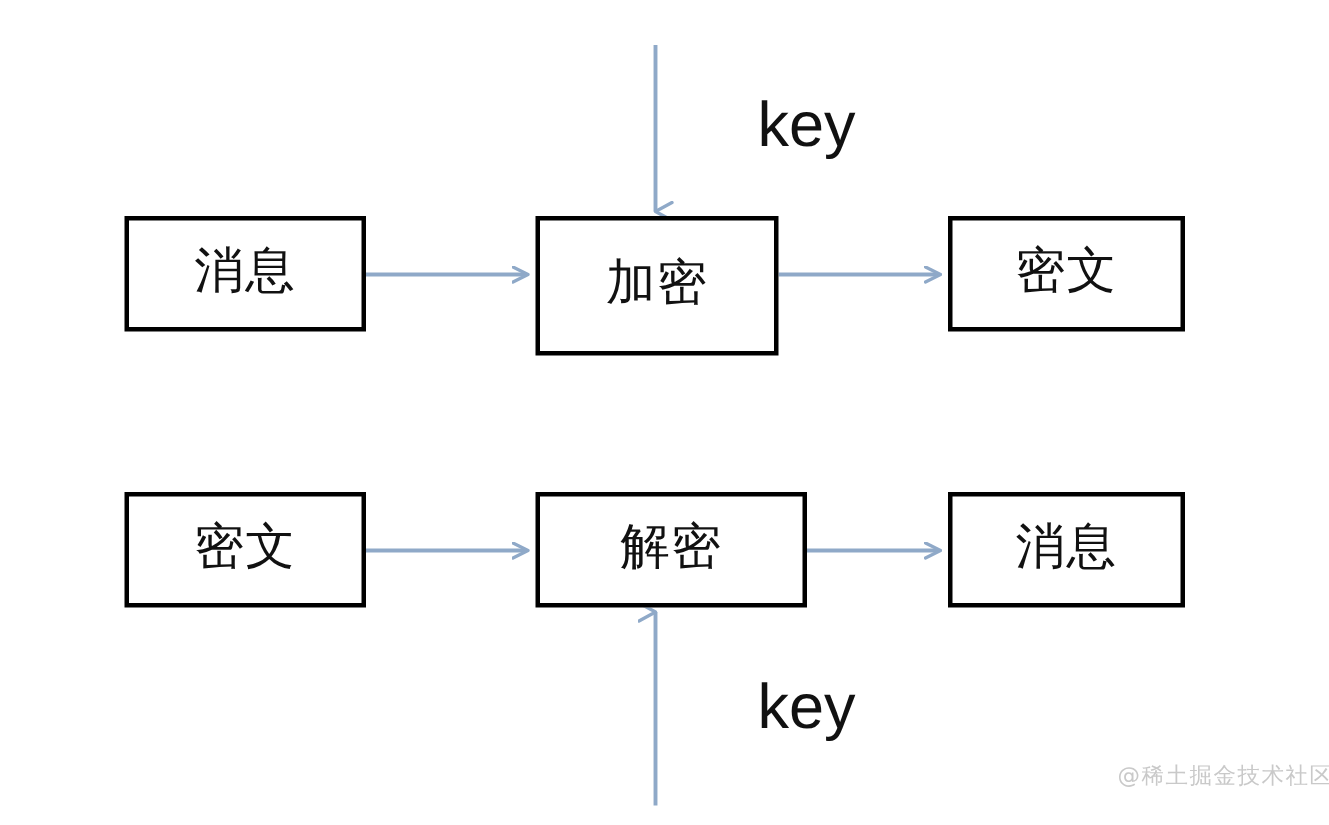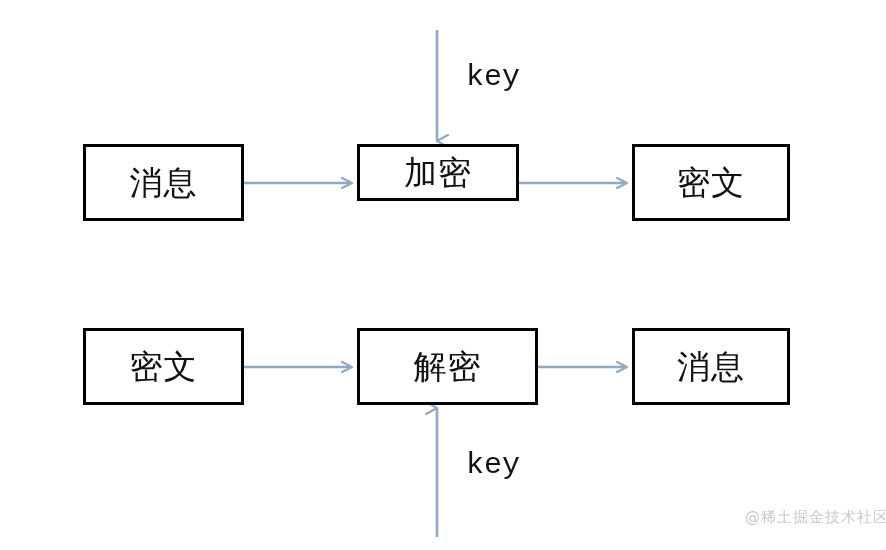--- a/index.html
+++ b/index.html
@@ -27,34 +27,35 @@
   .node-box {
     position: absolute;
     box-sizing: border-box;
     border: 3px solid #000000;
     background: #ffffff;
     display: flex;
     align-items: center;
     justify-content: center;
   }
   .node-label {
-    font-family: Liberation Sans, sans-serif;
+    font-family: Liberation Mono, monospace;
     font-size: 33px;
     line-height: 1;
     color: #111111;
     letter-spacing: 1px;
     white-space: nowrap;
   }
   .key-label {
     position: absolute;
-    font-family: Liberation Mono, monospace;
-    font-size: 30px;
+    font-family: Liberation Sans, sans-serif;
+    font-size: 42px;
     line-height: 1;
     color: #111111;
     white-space: nowrap;
+    margin-left: 39px;
   }
   .watermark {
     position: absolute;
     font-family: "DejaVu Sans", "Liberation Sans", sans-serif;
     font-size: 15px;
     color: #c9c9c9;
     letter-spacing: 1px;
     white-space: nowrap;
   }
 </style>
@@ -84,21 +85,21 @@
     <line x1="244" y1="367" x2="351" y2="367" stroke="#8fa9c8" stroke-width="2.6" marker-end="url(#ah-right)"></line>
     <line x1="519" y1="367" x2="626" y2="367" stroke="#8fa9c8" stroke-width="2.6" marker-end="url(#ah-right)"></line>
 
     <line x1="437" y1="537" x2="437" y2="408" stroke="#8fa9c8" stroke-width="2.6" marker-end="url(#ah-up)"></line>
   </svg>
 
   <div class="node-box" style="left:83px; top:144px; width:161px; height:77px;">
     <span class="node-label">消息</span>
   </div>
 
-  <div class="node-box" style="left:357px; top:144px; width:162px; height:57px;">
+  <div class="node-box" style="left:357px; top:144px; width:162px; height:93px;">
     <span class="node-label">加密</span>
   </div>
 
   <div class="node-box" style="left:632px; top:144px; width:158px; height:77px;">
     <span class="node-label">密文</span>
   </div>
 
   <span class="key-label" style="left:466px; top:62px;">key</span>
 
   <div class="node-box" style="left:83px; top:328px; width:161px; height:77px;">

